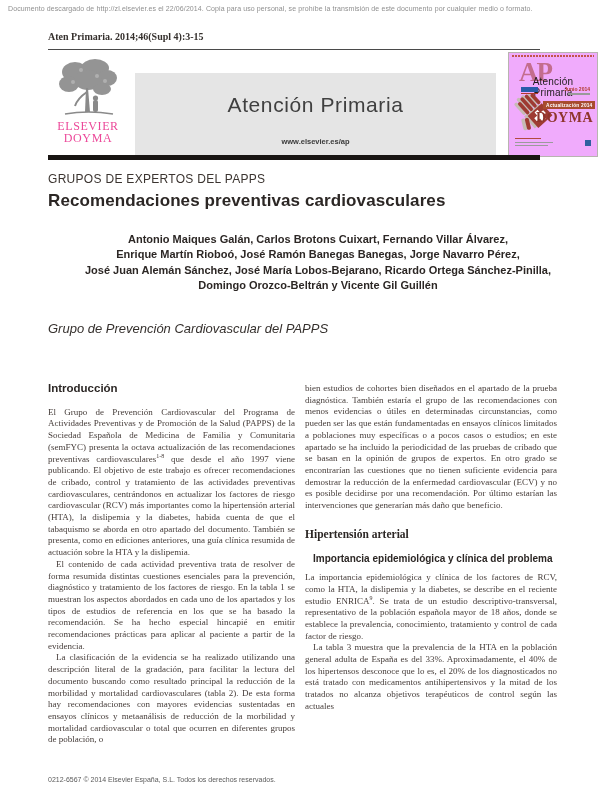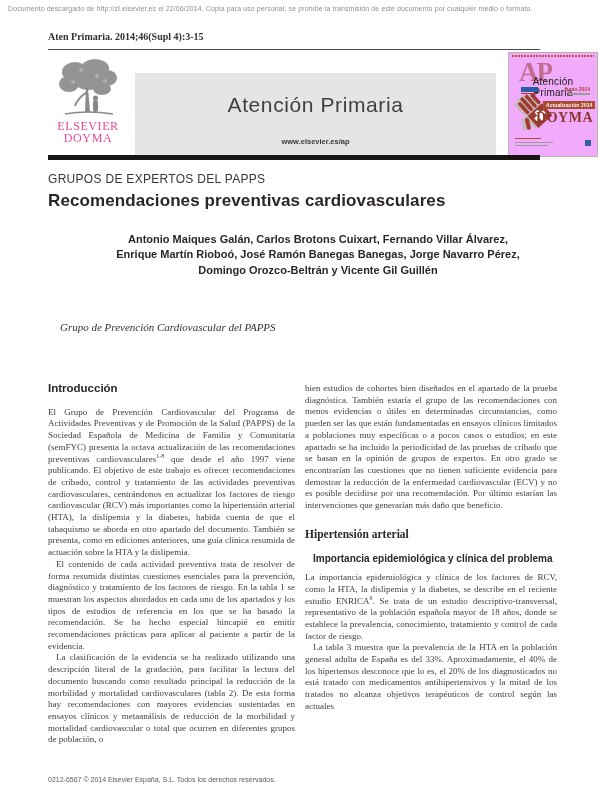--- a/index.html
+++ b/index.html
@@ -92,22 +92,22 @@
     position:absolute; top:191px; left:48px;
     font-size:17px; font-weight:700; color:#2c2725; letter-spacing:.1px;
   }
   .authors {
     position:absolute; top:232px; left:48px; width:540px;
     font-size:11px; font-weight:700; color:#2c2725; line-height:15.4px;
   }
   .authors div { white-space:nowrap;text-align:center; }
   .affiliation {
     position:absolute; top:321px; left:48px;
-    font-family:Liberation Serif, serif; font-style:italic;
-    font-size:11px; color:#35302d;margin-left:12px;
+    font-family:Liberation Sans, sans-serif; font-style:italic;
+    font-size:13px; color:#35302d;
   }
   
   .col {
     position:absolute; top:383px;
     font-family:"Liberation Serif", serif; font-size:9px; line-height:11.7px;
     color:#453c39; text-align:justify; hyphens:auto; -webkit-hyphens:auto;
   }
   .col-left  { left:48px;  width:247px; }
   .col-right { left:305px; width:252px; }
   .col p { margin:0; }
@@ -210,20 +210,21 @@
   </div>
 
   <div class="rule-thick"></div>
 
   <div class="section-label">GRUPOS DE EXPERTOS DEL PAPPS</div>
   <h1 class="article-title">Recomendaciones preventivas cardiovasculares</h1>
 
   <div class="authors">
     <div>Antonio Maiques Galán, Carlos Brotons Cuixart, Fernando Villar Álvarez,</div>
     <div>Enrique Martín Rioboó, José Ramón Banegas Banegas, Jorge Navarro Pérez,</div>
+    <div>José Juan Alemán Sánchez, José María Lobos-Bejarano, Ricardo Ortega Sánchez-Pinilla,</div>
     <div>Domingo Orozco-Beltrán y Vicente Gil Guillén</div>
   </div>
 
   <div class="affiliation">Grupo de Prevención Cardiovascular del PAPPS</div>
 
   <div class="col col-left">
     <h2 class="h-section">Introducción</h2>
     <p><span>El Grupo de Prevención Cardiovascular del Programa de Actividades Preventivas y de Promoción de la Salud (PAPPS) de la Sociedad Española de Medicina de Familia y Comunitaria (semFYC) presenta la octava actualización de las recomendaciones preventivas cardiovasculares</span><sup>1-8</sup><span> que desde el año 1997 viene publicando. El objetivo de este trabajo es ofrecer recomendaciones de cribado, control y tratamiento de las actividades preventivas cardiovasculares, centrándonos en actualizar los factores de riesgo cardiovascular (RCV) más importantes como la hipertensión arterial (HTA), la dislipemia y la diabetes, habida cuenta de que el tabaquismo se aborda en otro apartado del documento. También se presenta, como en ediciones anteriores, una guía clínica resumida de actuación sobre la HTA y la dislipemia.</span></p>
     <p class="indent">El contenido de cada actividad preventiva trata de resolver de forma resumida distintas cuestiones esenciales para la prevención, diagnóstico y tratamiento de los factores de riesgo. En la tabla 1 se muestran los aspectos abordados en cada uno de los apartados y los tipos de estudios de referencia en los que se ha basado la recomendación. Se ha hecho especial hincapié en emitir recomendaciones prácticas para aplicar al paciente a partir de la evidencia.</p>
     <p class="indent">La clasificación de la evidencia se ha realizado utilizando una descripción literal de la gradación, para facilitar la lectura del documento buscando como resultado principal la reducción de la morbilidad y mortalidad cardiovasculares (tabla 2). De esta forma hay recomendaciones con mayores evidencias sustentadas en ensayos clínicos y metaanálisis de reducción de la morbilidad y mortalidad cardiovascular o total que ocurren en diferentes grupos de población, o</p>

